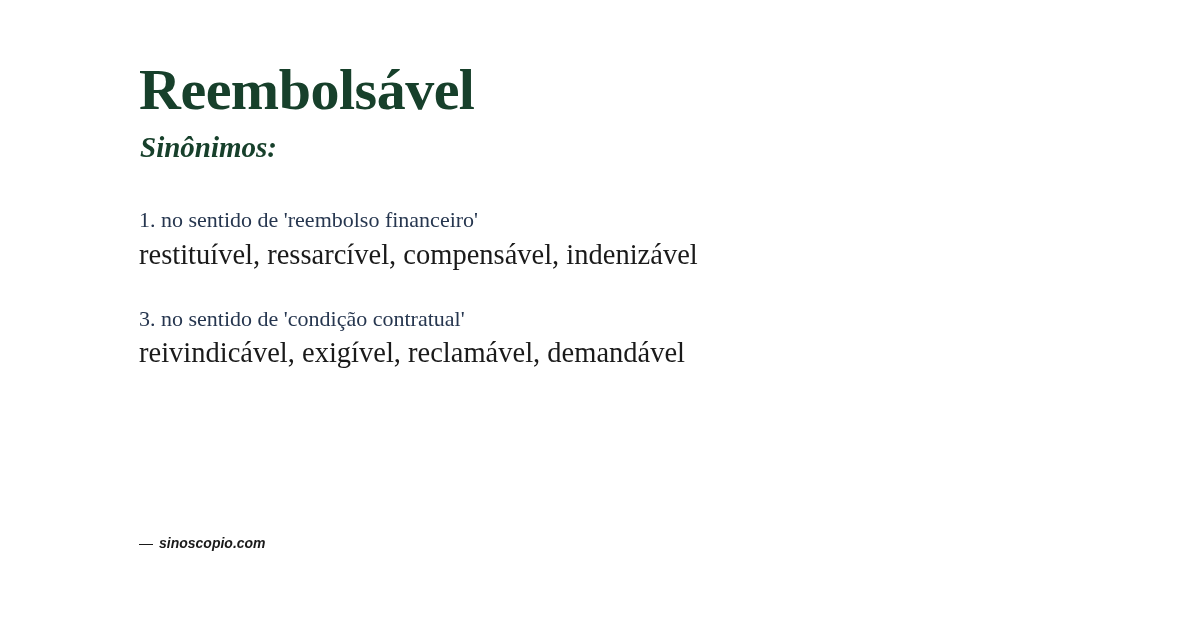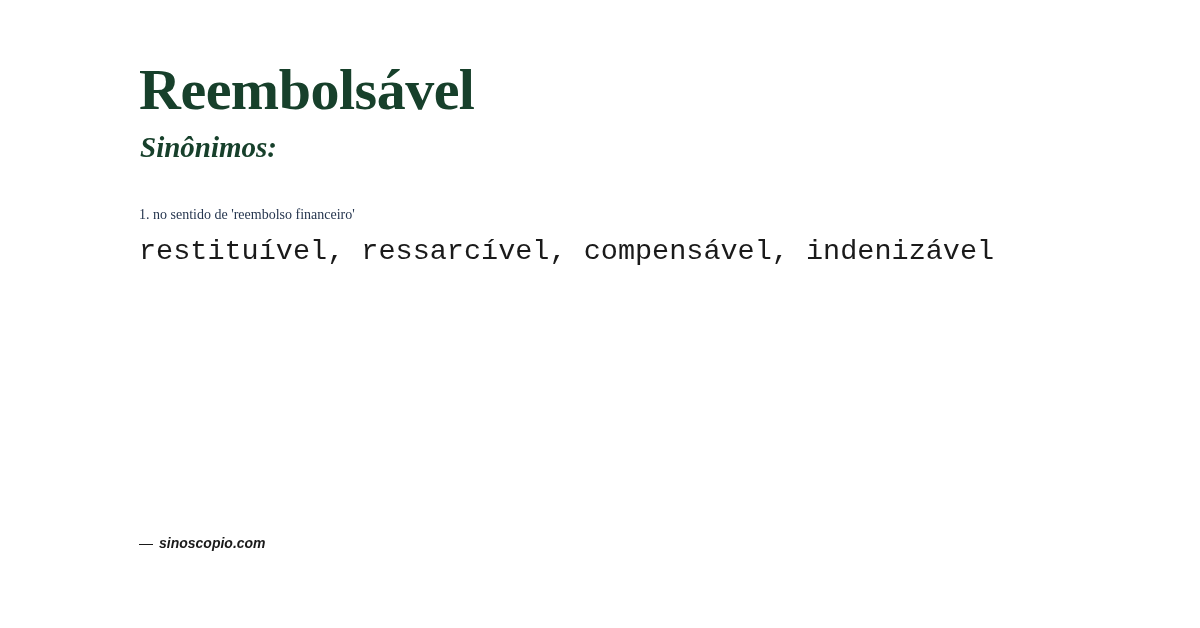--- a/index.html
+++ b/index.html
@@ -57,33 +57,33 @@
   }
   .sense {
     margin: 0 0 32px 0;
     padding: 0;
   }
   .sense:last-child {
     margin-bottom: 0;
   }
   .sense-label {
     display: block;
-    font-size: 14px;
+    font-size: 22px;
     line-height: 1.25;
     color: #26364f;
     font-family: "Liberation Serif", "DejaVu Serif", serif;
     white-space: nowrap;
   }
   .sense-synonyms {
     display: block;
-    margin-top: 10px;
+    margin-top: 3px;
     font-size: 28.5px;
     line-height: 1.28;
     color: #1a1a1a;
-    font-family: Liberation Mono, monospace;
+    font-family: Liberation Serif, serif;
     white-space: nowrap;
   }
   .attribution {
     position: absolute;
     left: 139px;
     top: 535px;
     margin: 0;
     font-size: 14px;
     line-height: 1.2;
     font-weight: 700;
@@ -110,20 +110,22 @@
 
     <li class="sense">
       <span class="sense-label">1. no sentido de 'reembolso financeiro'</span>
       <span class="sense-synonyms">restituível, ressarcível, compensável, indenizável</span>
     </li>
 
     <li class="sense">
     </li>
 
     <li class="sense">
+      <span class="sense-label">3. no sentido de 'condição contratual'</span>
+      <span class="sense-synonyms">reivindicável, exigível, reclamável, demandável</span>
     </li>
 
   </ol>
 
   <p class="attribution">
     <span class="dash">—</span><span>sinoscopio.com</span>
   </p>
 
 </div>
 

